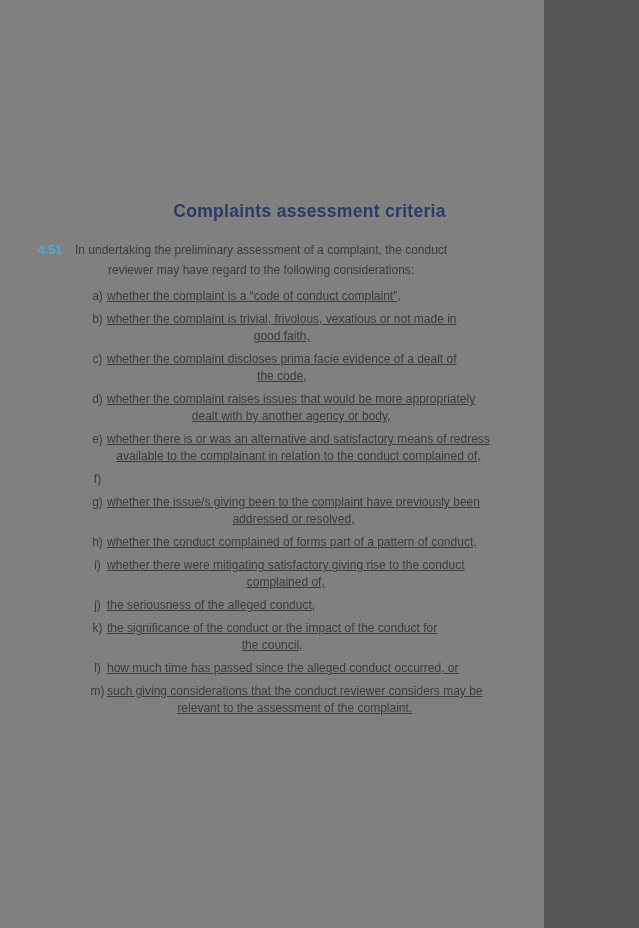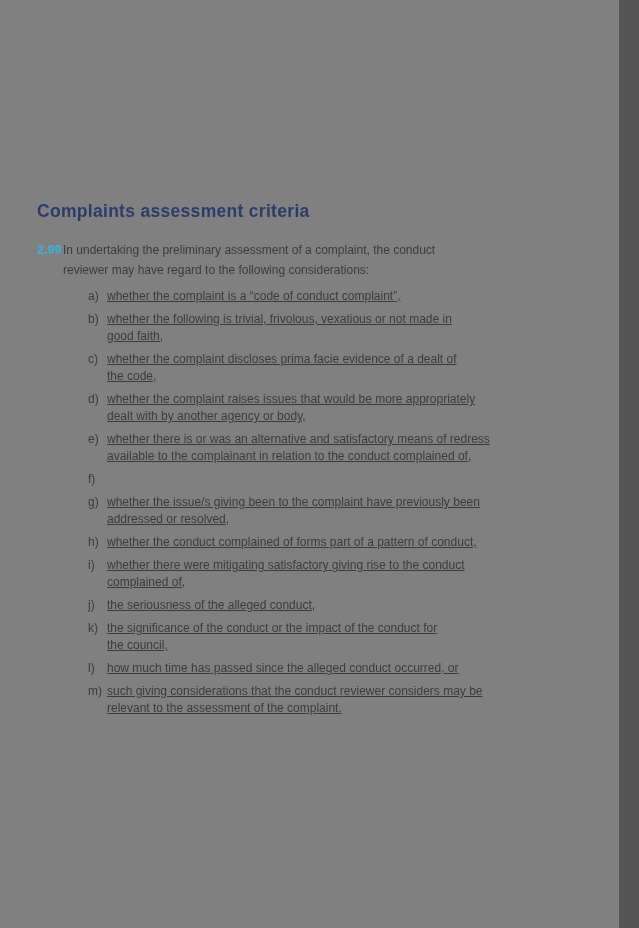--- a/index.html
+++ b/index.html
@@ -9,24 +9,25 @@
       --body: #3b3b3b;
     }
     * { box-sizing: border-box; }
     html, body { margin: 0; padding: 0; }
     body {
       font-family: "Liberation Sans", sans-serif;
       background: #555;
     }
     .page {
       position: relative;
-      width: 619px;
+      width: 544px;
       height: 928px;
       background: var(--bg);
       overflow: hidden;
+      text-align: center;
     }
     .content {
       position: absolute;
       left: 37px;
       top: 201px;
       width: 545px;
     }
     .heading {
       margin: 0;
       font-size: 17.5px;
@@ -43,20 +44,21 @@
     }
     .para-num {
       flex: none;
       width: 26px;
       font-size: 12.5px;
       font-weight: 700;
       color: var(--accent);
     }
     .para-text {
       white-space: pre-line;
+      margin-left: 12px;
     }
     .list {
       margin-top: 8px;
       padding-left: 51px;
     }
     .list-item {
       display: flex;
       margin-bottom: 6px;
       font-size: 12px;
       line-height: 17px;
@@ -72,33 +74,33 @@
     }
   </style>
 </head>
 <body>
 
 <div class="page">
   <div class="content">
     <h1 class="heading">Complaints assessment criteria</h1>
 
     <div class="para">
-      <span class="para-num">2.99</span>
+      <span class="para-num">4.51</span>
       <span class="para-text">In undertaking the preliminary assessment of a complaint, the conduct
 reviewer may have regard to the following considerations:</span>
     </div>
 
     <div class="list" id="criteria-list">
         <div class="list-item">
           <span class="item-label">a)</span>
           <span class="item-text">whether the complaint is a “code of conduct complaint”,</span>
         </div>
         <div class="list-item">
           <span class="item-label">b)</span>
-          <span class="item-text">whether the following is trivial, frivolous, vexatious or not made in
+          <span class="item-text">whether the complaint is trivial, frivolous, vexatious or not made in
 good faith,</span>
         </div>
         <div class="list-item">
           <span class="item-label">c)</span>
           <span class="item-text">whether the complaint discloses prima facie evidence of a dealt of
 the code,</span>
         </div>
         <div class="list-item">
           <span class="item-label">d)</span>
           <span class="item-text">whether the complaint raises issues that would be more appropriately

